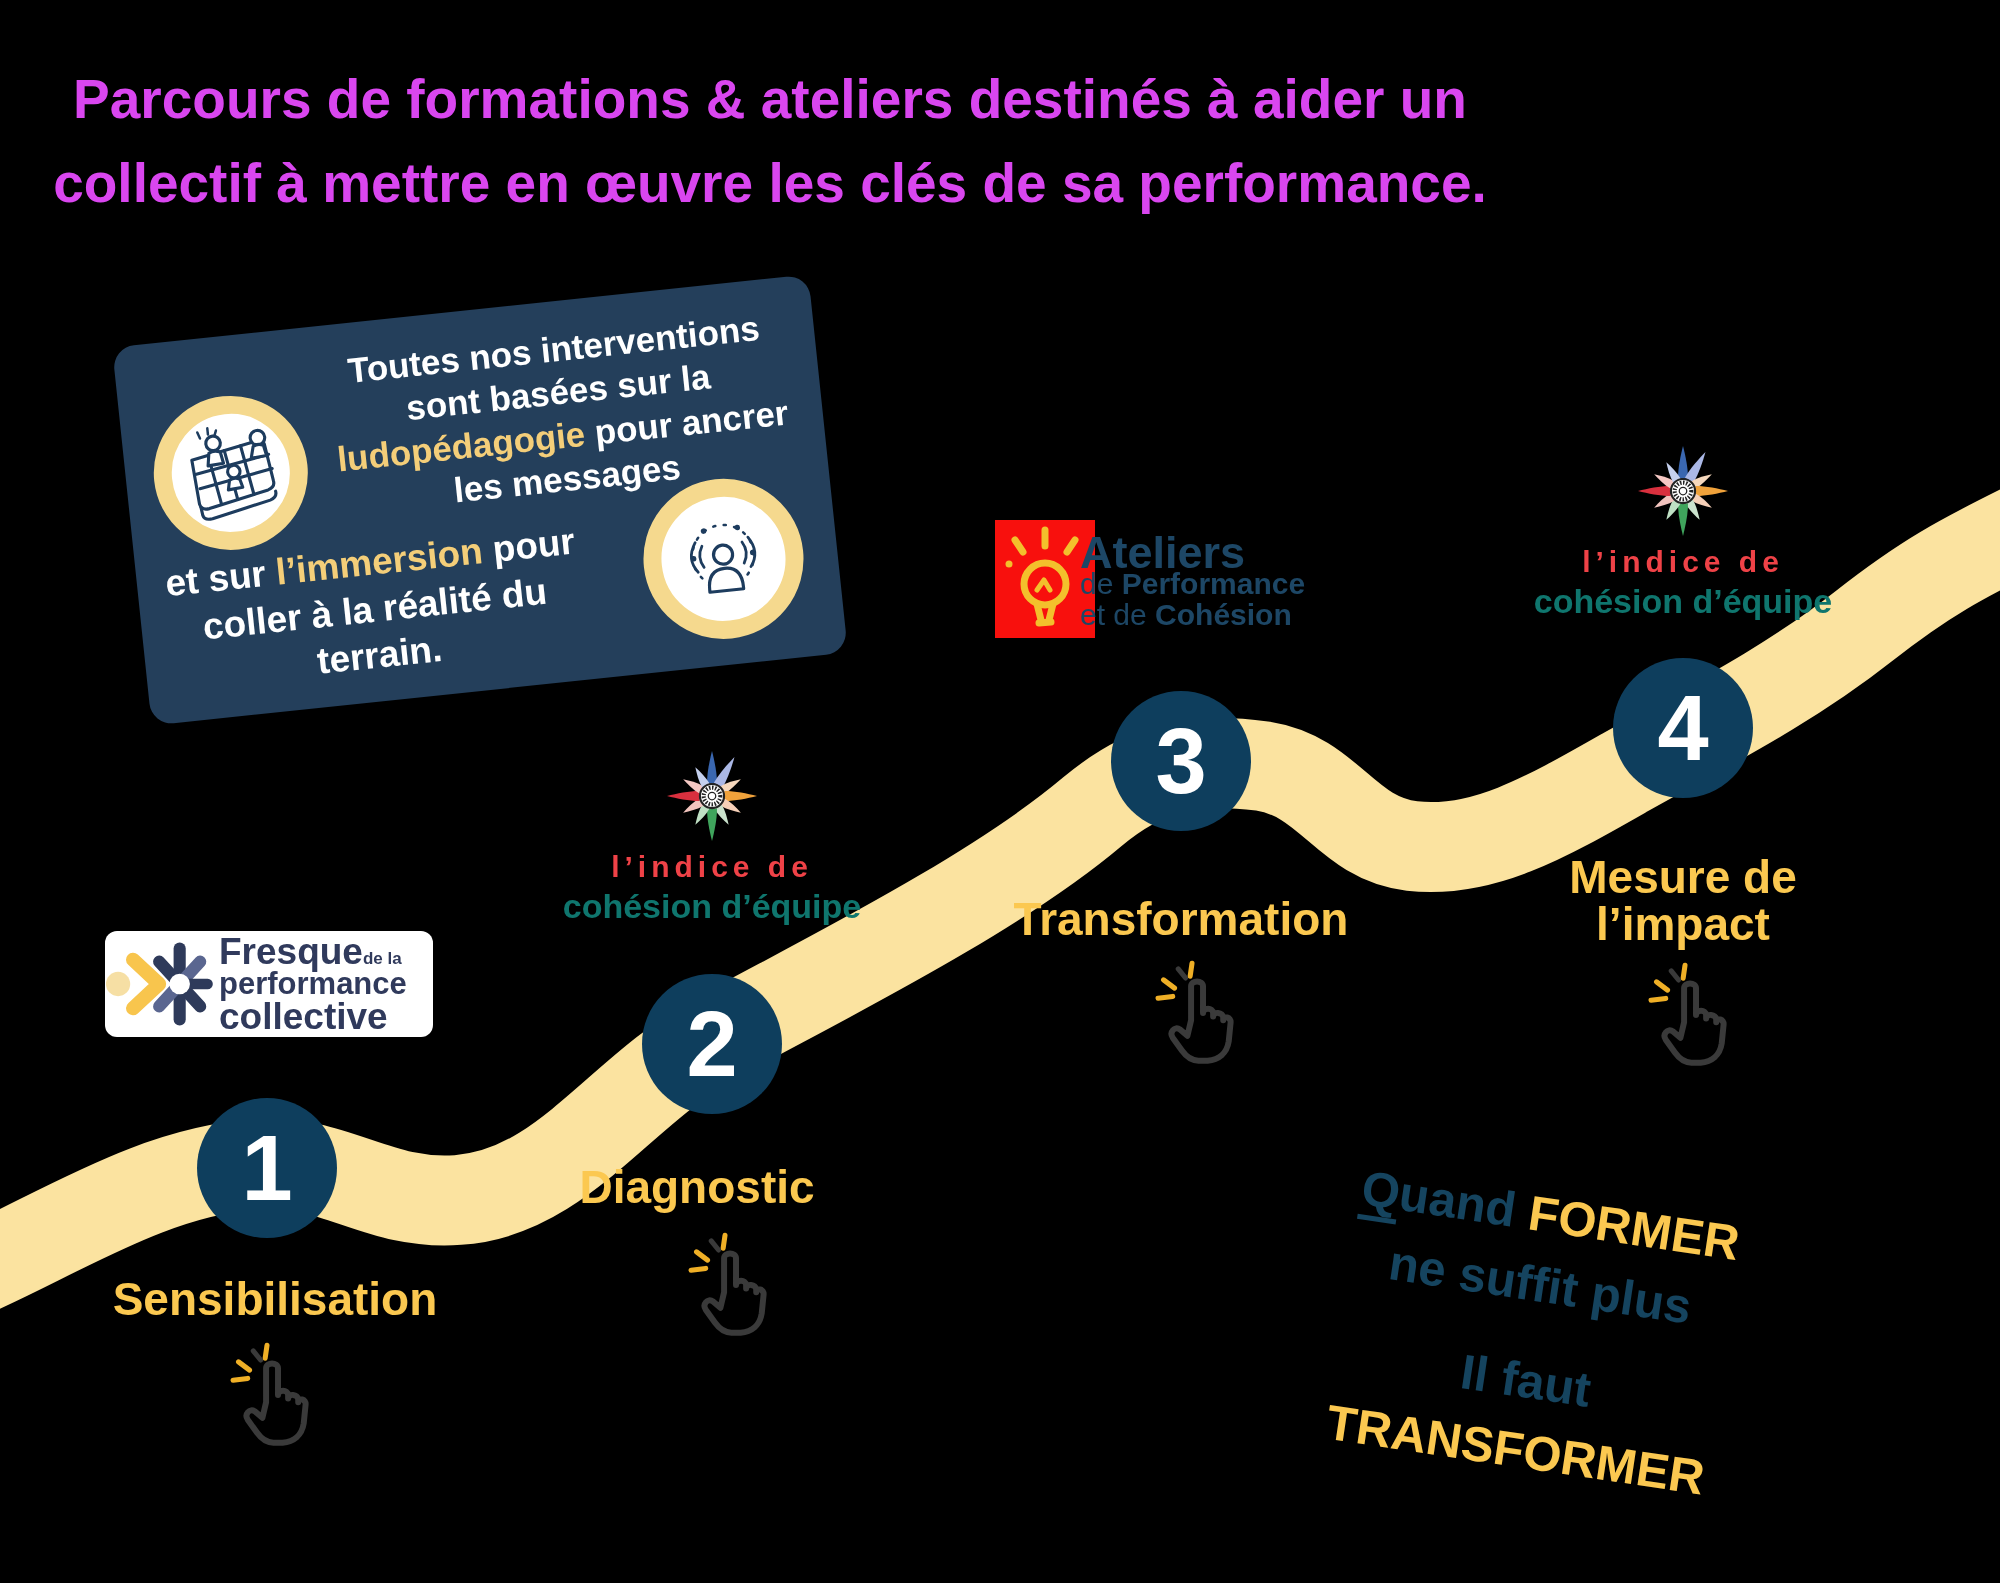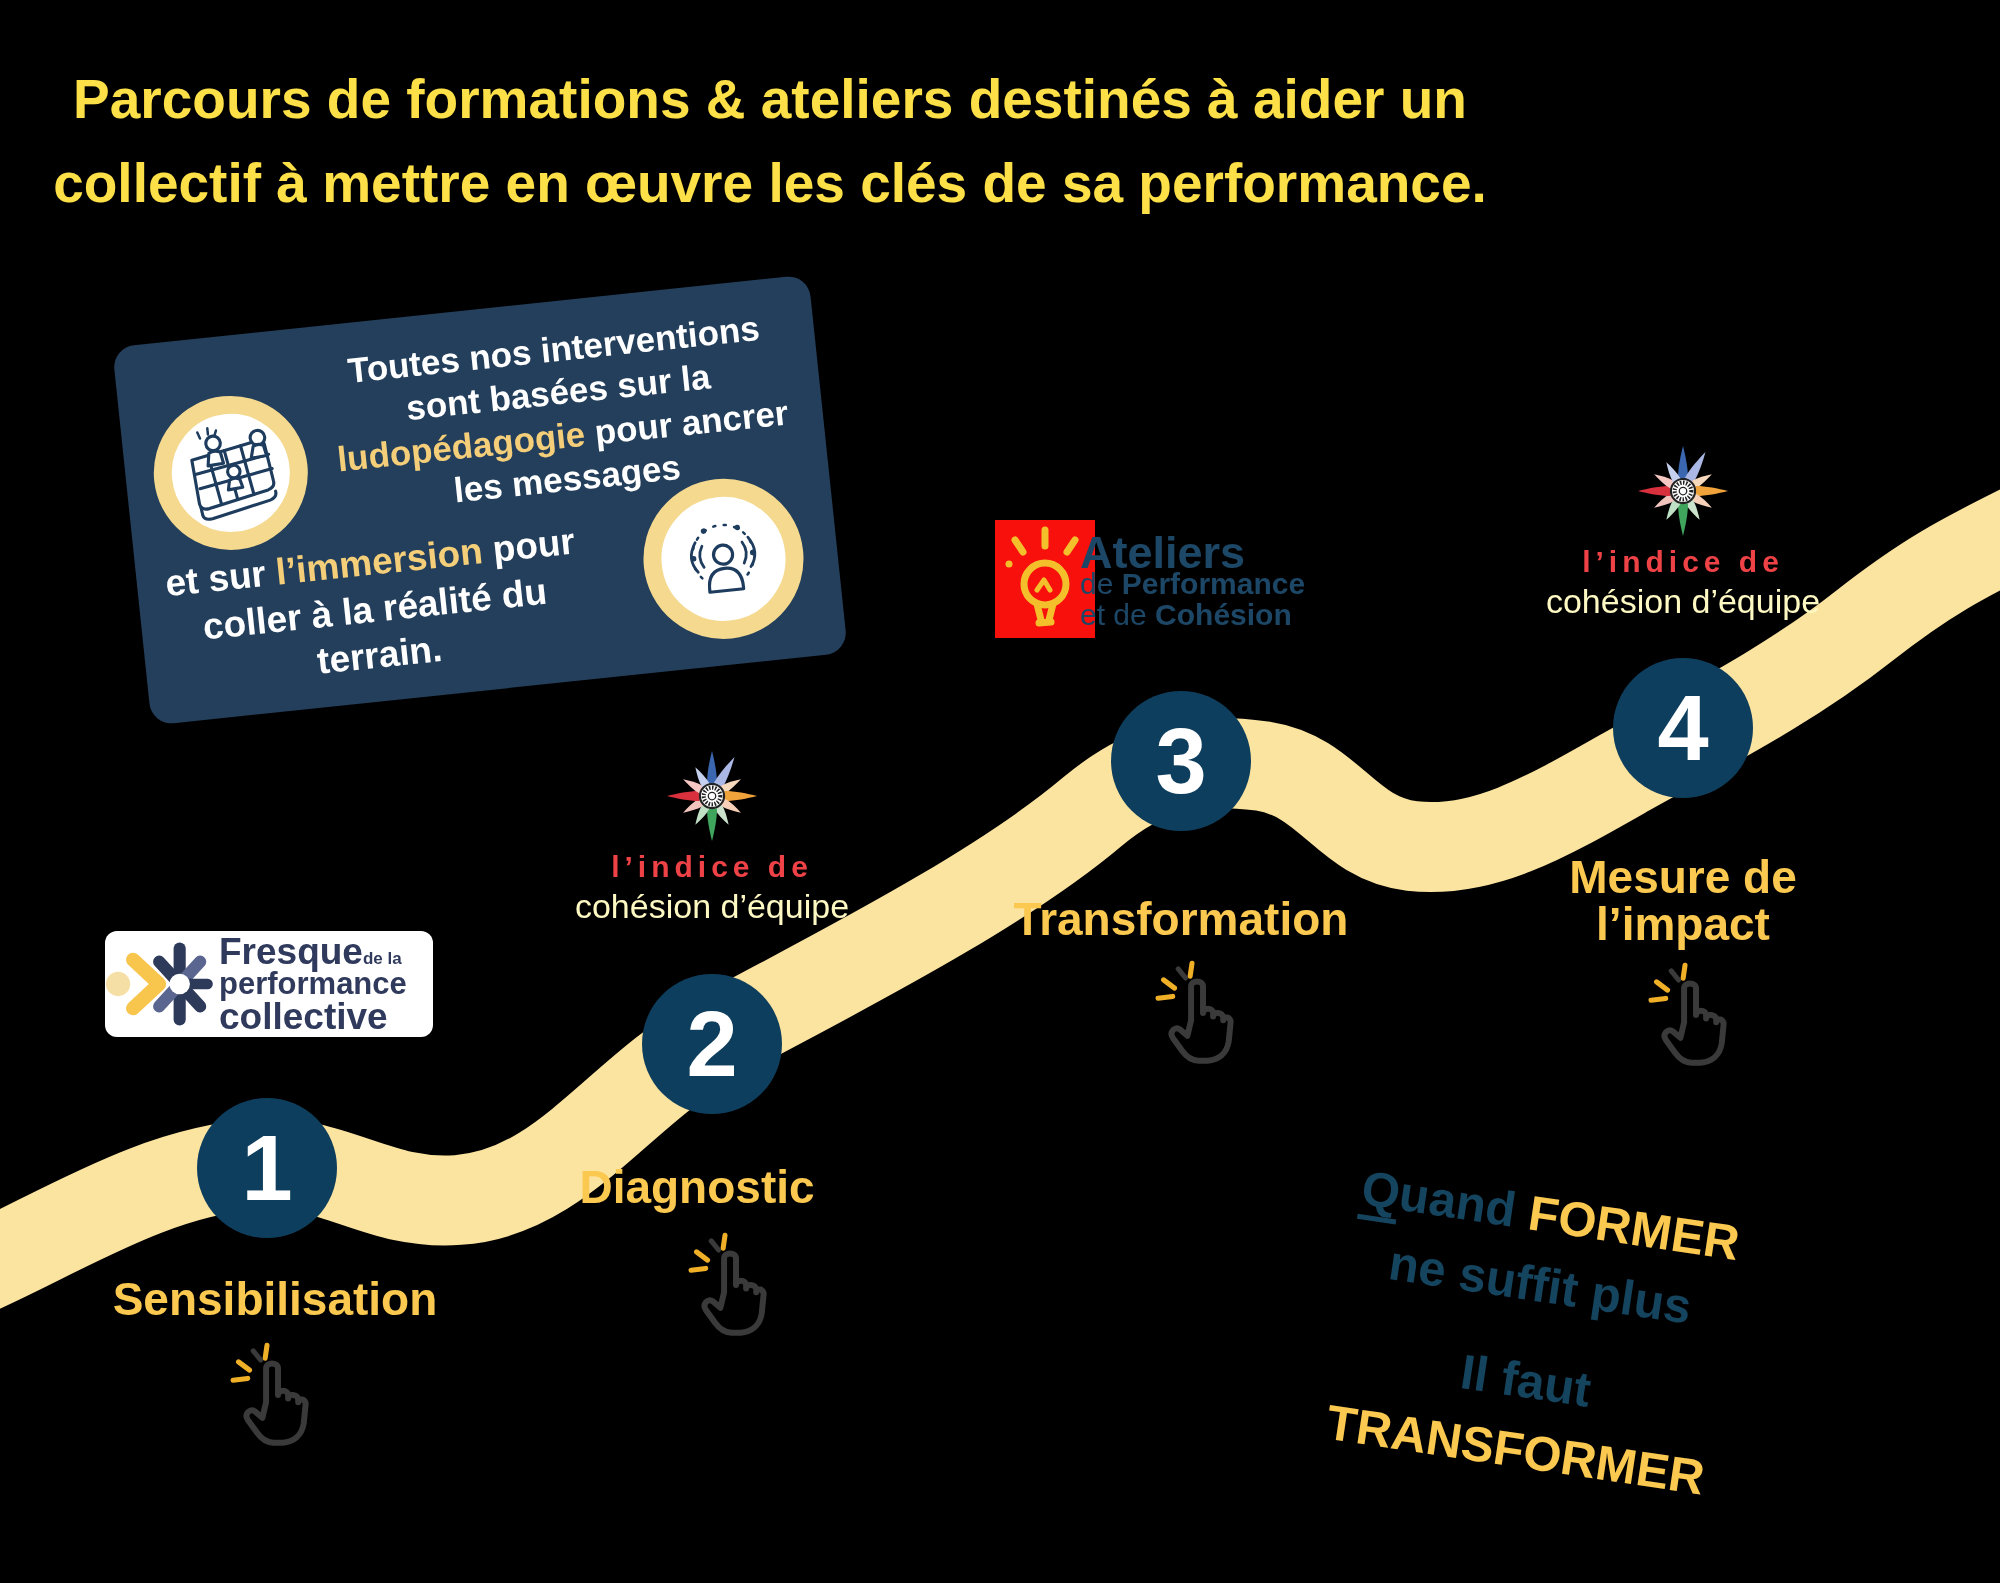--- a/index.html
+++ b/index.html
@@ -1,20 +1,20 @@
 <!DOCTYPE html>
 <html><head>
 <meta charset="utf-8">
 <style>
   html,body{margin:0;padding:0;background:#000;}
   #stage{position:relative;width:2000px;height:1583px;background:#000;overflow:hidden;
          font-family:"Liberation Sans","DejaVu Sans",sans-serif;}
   .abs{position:absolute;}
   
-  #title{left:40px;top:58px;width:1460px;text-align:center;color:#fde047;
+  #title{left:40px;top:58px;width:1460px;text-align:center;color:#d946ef;
          font-size:55px;font-weight:800;line-height:1.52;}
   
   #band{left:0;top:0;}
   
   #card{left:130px;top:310px;width:700px;height:380px;background:#243F5B;border-radius:22px;
         transform:rotate(-6deg);}
   .card-circle{position:absolute;border-radius:50%;background:#fff;border:18px solid #F5D98E;box-sizing:border-box;
                display:flex;align-items:center;justify-content:center;}
   #card-icon1{left:28px;top:60px;width:154px;height:154px;}
   #card-icon2{left:506px;top:194px;width:160px;height:160px;}
@@ -31,21 +31,21 @@
   #fresque .l2{font-size:31px;font-weight:800;}
   #fresque .l3{font-size:37px;font-weight:800;}
   
   .step-circle{width:140px;height:140px;border-radius:50%;background:#0E3E5D;color:#fff;
                display:flex;align-items:center;justify-content:center;font-size:92px;font-weight:700;}
   
   .step-label{color:#FBC850;font-weight:800;font-size:46px;text-align:center;line-height:1.02;}
   
   .indice{width:360px;text-align:center;}
   .indice .i-line1{color:#EF4247;font-size:30px;font-weight:700;letter-spacing:5px;margin-top:4px;}
-  .indice .i-line2{color:#fef9c3;font-size:34px;font-weight:400;margin-top:3px;}
+  .indice .i-line2{color:#0f766e;font-size:34px;font-weight:700;margin-top:3px;}
   
   #ateliers-box{left:995px;top:520px;width:100px;height:118px;background:#F8100D;}
   #ateliers-text{left:1080px;top:537px;color:#1D4766;font-size:30px;line-height:31px;white-space:nowrap;}
   #ateliers-text .b{font-weight:800;}
   #ateliers-text .a1{font-size:45px;font-weight:800;}
   
   #callout{left:1283px;top:1180px;width:500px;transform:rotate(8.5deg);text-align:center;
            font-size:49px;font-weight:800;line-height:1.42;color:#15445F;}
   #callout .yel{color:#FBC850;}
   #callout .gap{margin-top:28px;}

